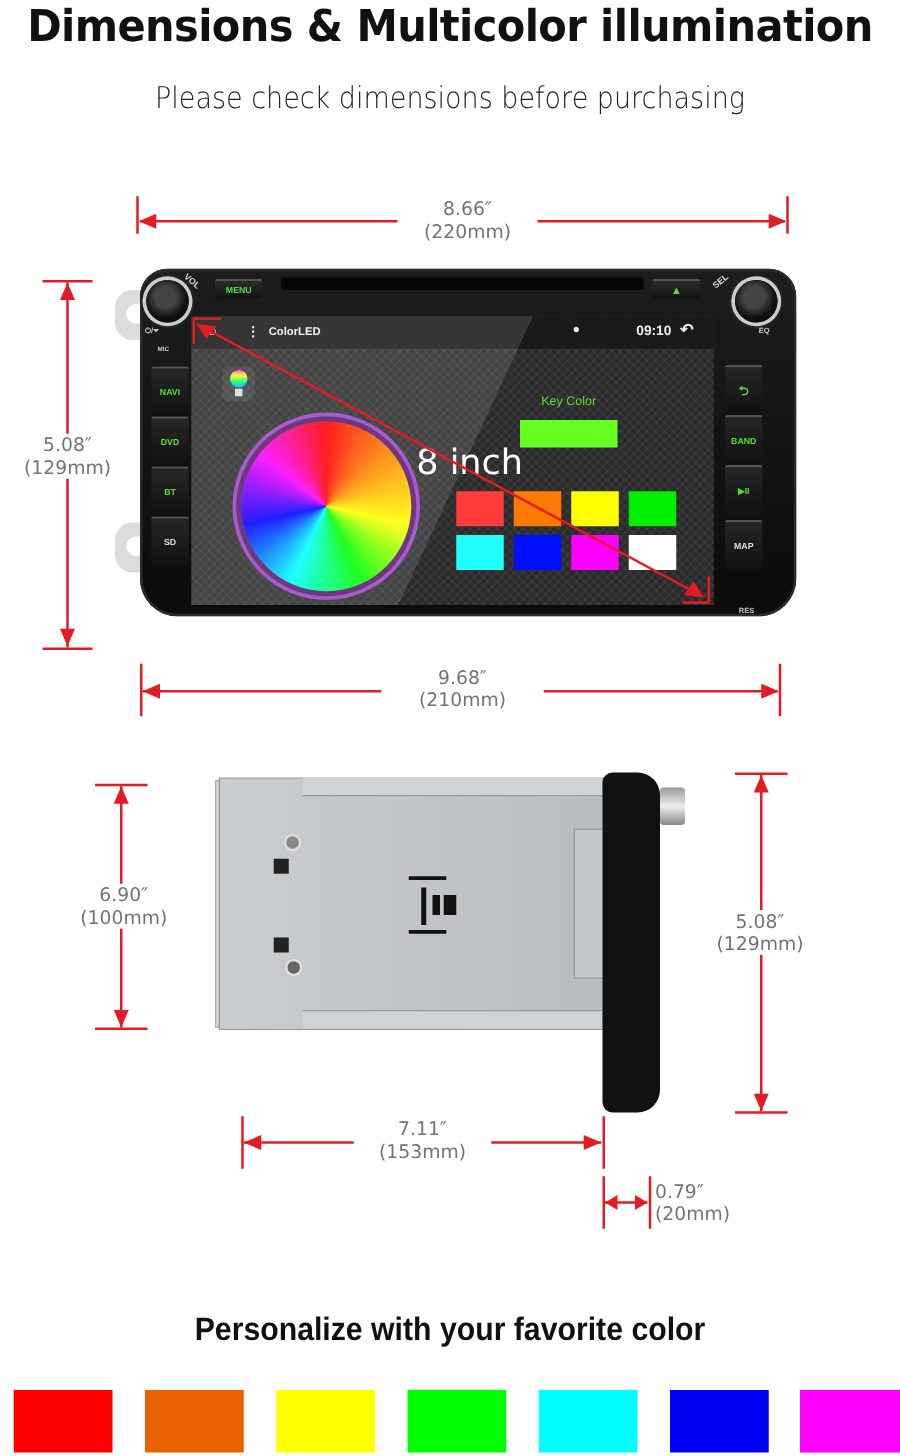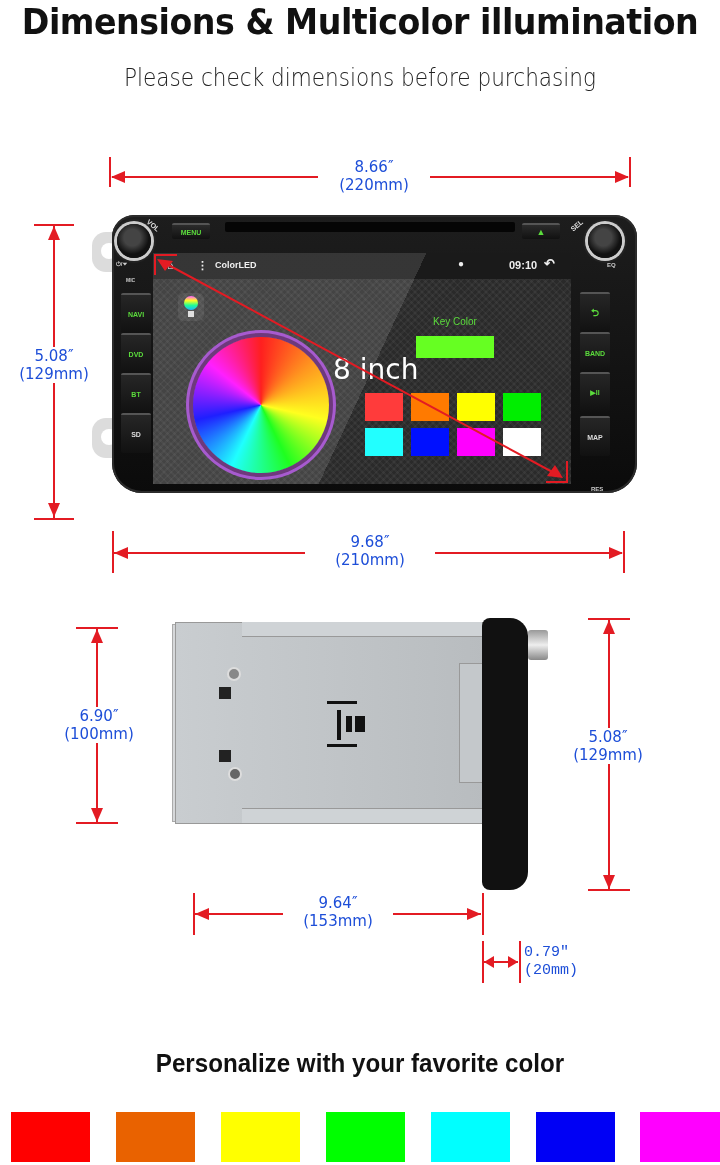--- a/index.html
+++ b/index.html
@@ -1,20 +1,20 @@
 <!DOCTYPE html>
 <html><head>
 <meta charset="utf-8">
 <style>
   html, body { margin:0; padding:0; background:#fff; }
   body { width:720px; height:1165px; position:relative; overflow:hidden; font-family:"Liberation Sans", sans-serif; color:#111; }
   .abs { position:absolute; }
   .title { left:0; top:0; width:720px; text-align:center; font-family:"DejaVu Sans", sans-serif; font-size:35px; font-weight:bold; letter-spacing:-0.5px; top:2px; transform:scaleX(0.95); }
   .subtitle { left:0; top:64px; width:720px; text-align:center; font-family:"DejaVu Sans", sans-serif; font-size:24px; font-weight:300; color:#222; transform:scaleX(0.9); }
-  .dim-label { font-family:"DejaVu Sans", sans-serif; font-size:15px; text-align:center; line-height:18px; color:#1d4ed8; background:#fff; }
+  .dim-label { font-family:"DejaVu Sans", sans-serif; font-size:15px; text-align:center; line-height:18px; color:#737373; background:#fff; }
   .red { background:#e31b23; }
   .hline { height:2px; }
   .vline { width:2px; }
   
   .ah-l { width:0; height:0; border-top:6px solid transparent; border-bottom:6px solid transparent; border-right:14px solid #e31b23; }
   .ah-r { width:0; height:0; border-top:6px solid transparent; border-bottom:6px solid transparent; border-left:14px solid #e31b23; }
   .ah-u { width:0; height:0; border-left:6px solid transparent; border-right:6px solid transparent; border-bottom:14px solid #e31b23; }
   .ah-d { width:0; height:0; border-left:6px solid transparent; border-right:6px solid transparent; border-top:14px solid #e31b23; }
 
   
@@ -191,32 +191,32 @@
   </div>
 </div>
 
 <div>
   <div class="abs vline red" style="left:193px;top:893px;height:42px;"></div>
   <div class="abs vline red" style="left:482px;top:893px;height:42px;"></div>
   <div class="abs hline red" style="left:195px;top:913px;width:286px;"></div>
   <div class="abs ah-l" style="left:195px;top:908px;"></div>
   <div class="abs ah-r" style="left:467px;top:908px;"></div>
   <div class="abs dim-label" style="left:283px;top:894px;width:110px;">
-    <div>9.64″</div>
+    <div>7.11″</div>
     <div>(153mm)</div>
   </div>
 </div>
 
 <div>
   <div class="abs vline red" style="left:482px;top:941px;height:42px;"></div>
   <div class="abs vline red" style="left:519px;top:941px;height:42px;"></div>
   <div class="abs hline red" style="left:484px;top:961px;width:34px;"></div>
   <div class="abs ah-l" style="left:484px;top:956px;border-right-width:10px;"></div>
   <div class="abs ah-r" style="left:508px;top:956px;border-left-width:10px;"></div>
-  <div class="abs dim-label" style="left:524px;top:944px;width:64px;text-align:left;font-family:Liberation Mono, monospace;">
+  <div class="abs dim-label" style="left:524px;top:944px;width:64px;text-align:left;">
     <div>0.79″</div>
     <div>(20mm)</div>
   </div>
 </div>
 
 <div class="abs" style="left:0;top:1048px;width:720px;text-align:center;font-size:26px;font-weight:bold;color:#111;transform:scaleX(0.93);">Personalize with your favorite color</div>
 <div class="abs" style="left:0;top:1112px;width:720px;height:50px;">
   <div class="abs footer-swatch" style="left: 11px; top: 0px; width: 79px; height: 50px; background: rgb(255, 0, 0);"></div>
   <div class="abs footer-swatch" style="left: 116px; top: 0px; width: 79px; height: 50px; background: rgb(233, 98, 0);"></div>
   <div class="abs footer-swatch" style="left: 221px; top: 0px; width: 79px; height: 50px; background: rgb(255, 255, 0);"></div>

